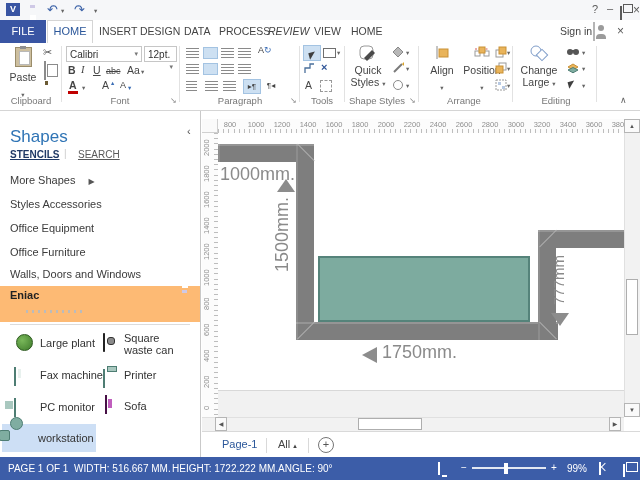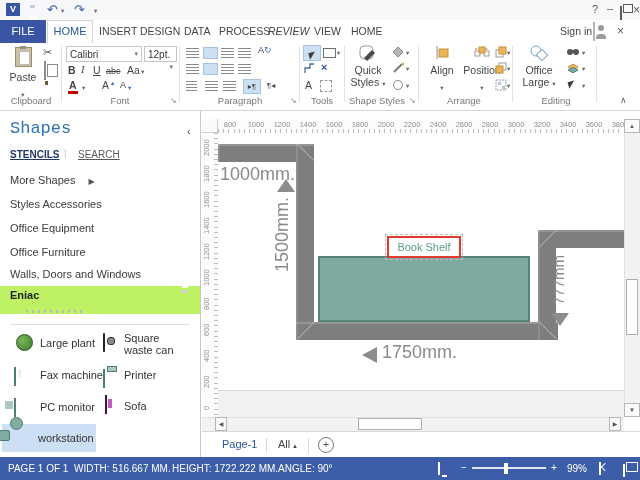--- a/index.html
+++ b/index.html
@@ -50,21 +50,21 @@
   .ic-brush{width:10px;height:4px;background:#d09c3f;transform:rotate(-45deg);position:relative;}
   .ic-brush::after{content:"";position:absolute;right:-3px;top:0;width:3px;height:4px;background:#6b5a33;}
   .cursor{display:inline-block;transform:rotate(-15deg);color:#3f3f3f;font-size:9px;}
   .ic-rect{width:11px;height:8px;border:1px solid #6f6f6f;}
   .ic-textblock{width:10px;height:10px;border:1px dashed #999;}
   
   #panel{left:0;top:111px;width:201px;height:346px;background:#fff;border-right:1px solid #c9c9c9;box-sizing:border-box;}
   .panel-title{font-size:17px;color:#2f74b5;}
   .panel-tab{font-size:10px;text-decoration:underline;}
   .stencil{font-size:11px;color:#3b3b3b;}
-  .eniac-row{left:0;top:175px;width:200px;height:28px;background:#bef264;}
+  .eniac-row{left:0;top:175px;width:200px;height:36px;background:#fdba74;}
   .masters-divider{height:1px;background:#dcdcdc;}
   .master-label{font-size:11px;color:#333;line-height:12px;}
   .sel-master{background:#cddff5;}
   .ic-plant{width:15px;height:15px;border-radius:50%;border:1px solid #2c5a1e;
             background:radial-gradient(circle at 35% 35%,#79b85a,#3e7a2b);}
   .ic-waste{width:14px;height:14px;border-radius:4px;background:#4f4f4f;border:1px solid #222;position:relative;}
   .ic-waste::after{content:"";position:absolute;left:3px;top:3px;width:8px;height:8px;border-radius:3px;background:#8a8a8a;border:1px solid #333;box-sizing:border-box;}
   .teal{background:#7fada1;border:1px solid #4e7d73;}
   .ic-fax{width:18px;height:12px;position:relative;}
   .ic-fax::after{content:"";position:absolute;left:3px;top:1px;width:3px;height:9px;background:#e8f1ee;}
@@ -288,21 +288,21 @@
       </svg>
     <span class="abs dd" style="left:507px;top:39px;">▾</span>
     <div class="abs glabel" style="left:436px;width:56px;">Arrange</div>
 
     
     <div class="abs" style="left:518px;top:2px;width:42px;height:48px;text-align:center;">
       <svg width="22" height="17">
         <circle cx="8" cy="6" r="5" fill="#fff" stroke="#7f9dc9"></circle>
         <rect x="10" y="6" width="8" height="8" transform="rotate(45 14 10)" fill="#fff" stroke="#7f9dc9"></rect>
       </svg>
-      <div class="rb" style="margin-top:-2px;">Office</div>
+      <div class="rb" style="margin-top:-2px;">Change</div>
       <div class="rb"><span>Large</span> <span class="dd">▾</span></div>
     </div>
     <svg class="abs" style="left:566px;top:3px;" width="14" height="11">
         <circle cx="4" cy="6" r="3" fill="#555"></circle>
         <circle cx="10" cy="6" r="3" fill="#555"></circle>
         <rect x="4" y="4" width="6" height="2" fill="#555"></rect>
       </svg>
     <span class="abs dd" style="left:582px;top:6px;">▾</span>
     <svg class="abs" style="left:566px;top:19px;" width="14" height="12">
         <path d="M2 5 L7 2 L12 5 L7 8 Z" fill="#e9b45b" stroke="#c99136"></path>
@@ -310,21 +310,21 @@
       </svg>
     <span class="abs dd" style="left:582px;top:22px;">▾</span>
     <span class="abs cursor" style="left:568px;top:36px;">◤</span>
     <span class="abs dd" style="left:582px;top:39px;">▾</span>
     <div class="abs glabel" style="left:528px;width:56px;">Editing</div>
 
     <span class="abs" style="left:620px;top:52px;font-size:9px;color:#666;">∧</span>
   </div>
 
   <div id="panel" class="abs">
-    <div class="abs panel-title" style="left:10px;top:8px;font-family:Liberation Mono, monospace;">Shapes</div>
+    <div class="abs panel-title" style="left:10px;top:16px;">Shapes</div>
     <span class="abs" style="left:187px;top:14px;font-size:11px;color:#555;">‹</span>
     <span class="abs panel-tab" style="left:10px;top:38px;font-weight:bold;color:#1f3864;">STENCILS</span>
     <span class="abs" style="left:64px;top:37px;color:#ccc;font-size:10px;">|</span>
     <span class="abs panel-tab" style="left:78px;top:38px;color:#595959;">SEARCH</span>
 
     <div class="abs stencil" style="left:10px;top:63px;">
       <span>More Shapes</span>
       <span style="font-size:8px;color:#555;padding-left:10px;">▶</span>
     </div>
     <div class="abs stencil" style="left:10px;top:87px;">Styles Accessories</div>
@@ -410,21 +410,20 @@
     <div class="abs wall" style="left:78px;top:189px;width:262px;height:18px;"></div>
     <div class="abs wall" style="left:320px;top:97px;width:18px;height:110px;"></div>
     <div class="abs wall" style="left:320px;top:97px;width:86px;height:18px;"></div>
     <div class="abs miter" style="left:76px;top:19px;transform:rotate(45deg);"></div>
     <div class="abs miter" style="left:76px;top:197px;transform:rotate(-45deg);"></div>
     <div class="abs miter" style="left:318px;top:197px;transform:rotate(45deg);"></div>
     <div class="abs miter" style="left:318px;top:105px;transform:rotate(-45deg);"></div>
 
     <div class="abs shelf" style="left:100px;top:123px;width:212px;height:66px;"></div>
 
-    <div class="abs shape-label" style="left:169px;top:103px;width:74px;height:22px;">Book Shelf</div>
 
     <div class="abs dim" style="left:2px;top:31px;">1000mm.</div>
     <div class="abs tri tri-up" style="left:59px;top:46px;"></div>
     <div class="abs dim vtext" style="left:54px;top:59px;height:84px;width:20px;">1500mm.</div>
     <div class="abs dim vtext" style="left:332px;top:113px;height:68px;width:18px;font-size:15px;">777mm</div>
     <div class="abs tri tri-down" style="left:333px;top:180px;"></div>
     <div class="abs tri tri-left" style="left:144px;top:214px;"></div>
     <div class="abs dim" style="left:164px;top:209px;">1750mm.</div>
   </div>
   <div class="abs offpage"></div>

